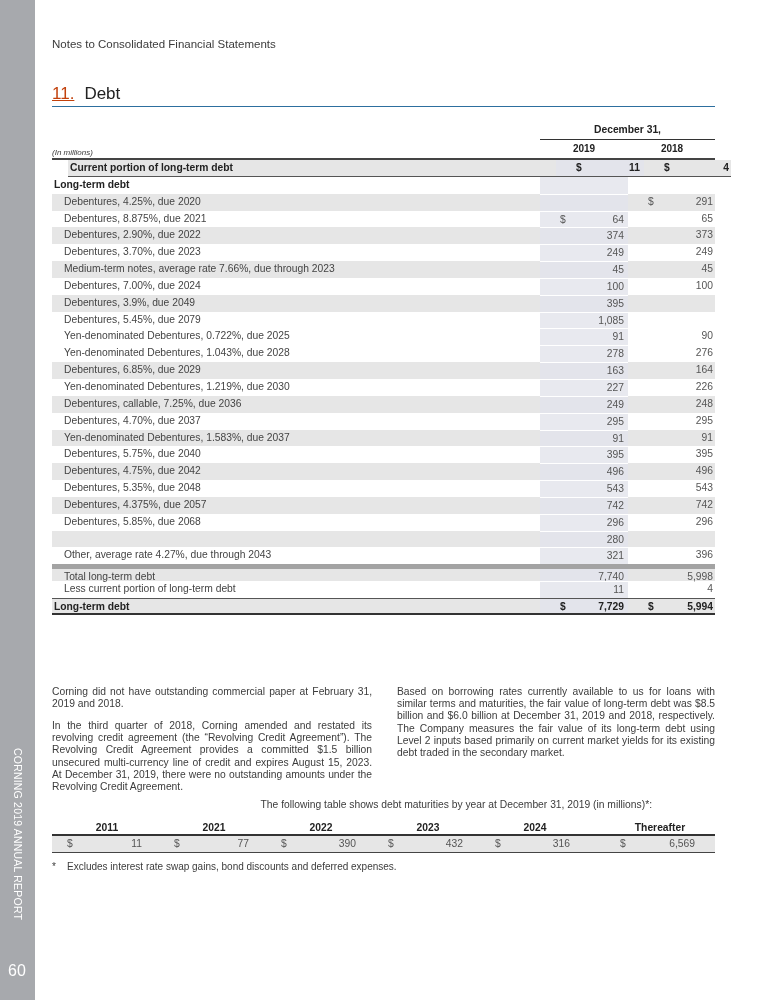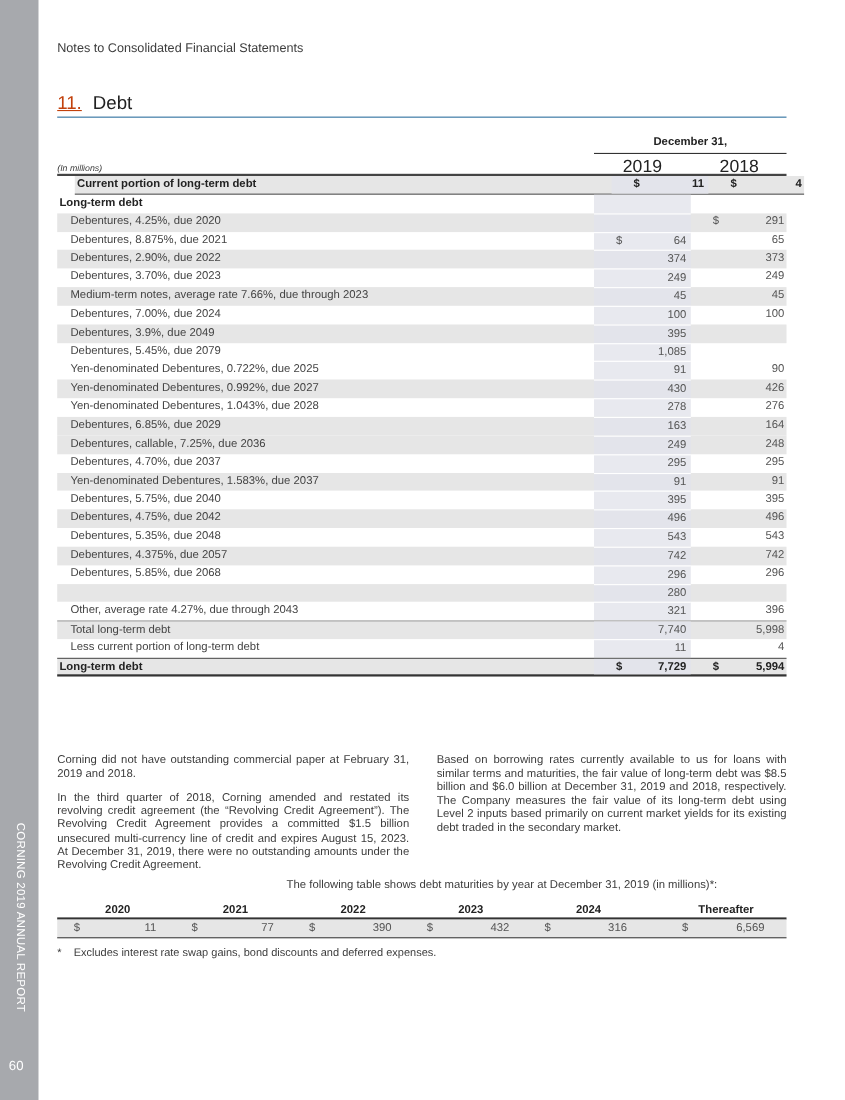--- a/index.html
+++ b/index.html
@@ -5,51 +5,51 @@
   * { box-sizing: border-box; margin: 0; padding: 0; }
   html, body { width: 768px; height: 1000px; background: #ffffff; overflow: hidden; }
   body { position: relative; font-family: "Liberation Sans", "DejaVu Sans", sans-serif; color: #3c3c3c; }
 
   .sidebar { position: absolute; left: 0; top: 0; width: 35px; height: 1000px; background: #a7a9ad; }
   .sidebar-title {
     position: absolute; left: 4px; top: 748px; width: 28px; height: 170px;
     writing-mode: vertical-rl; color: #ffffff; font-size: 10.5px; letter-spacing: 0.2px;
     white-space: nowrap; display: flex; align-items: center; justify-content: flex-start;
   }
-  .page-number { position: absolute; left: 8px; top: 962px; color: #ffffff; font-size: 12px; }
+  .page-number { position: absolute; left: 8px; top: 962px; color: #ffffff; font-size: 16px; }
 
   .running-header { position: absolute; left: 52px; top: 38px; font-size: 11.5px; color: #3c3c3c; }
 
   .section-title { position: absolute; left: 52px; top: 84px; width: 663px; height: 23px; border-bottom: 1.5px solid #2d6f9f; font-size: 17px; }
   .section-num { color: #c2410c; margin-right: 10px; text-decoration: underline; }
   .section-name { color: #222222; }
 
   .debt-table { position: absolute; left: 52px; top: 124px; width: 663px; font-size: 10.3px; }
   .hdr-group { position: absolute; left: 488px; top: 0; width: 175px; text-align: center; font-weight: bold; color: #222; border-bottom: 1.5px solid #333; padding-bottom: 2px; height: 16px; }
   .hdr-row { position: absolute; left: 0; top: 19px; width: 663px; height: 15px; }
   .hdr-label { position: absolute; left: 0; top: 5px; font-style: italic; font-size: 8px; color: #3c3c3c; }
-  .hdr-year { position: absolute; top: 0; width: 88px; text-align: center; font-weight: normal; color: #222; font-size: 16px; }
+  .hdr-year { position: absolute; top: 0; width: 88px; text-align: center; font-weight: bold; color: #222; font-size: 10px; }
   .hdr-year.y2019 { left: 488px; }
   .hdr-year.y2018 { left: 576px; }
 
   .rows { position: absolute; left: 0; top: 34px; width: 663px; border-top: 2px solid #444; }
   .row { position: relative; height: 16.85px; width: 663px; }
   .row.shade { background: #e6e6e6; }
   .row .label { position: absolute; left: 2px; top: 2px; white-space: nowrap; color: #444; }
   .row.indent .label { left: 12px; }
   .row.bold .label { font-weight: bold; color: #222; }
   .row .c2019 { position: absolute; left: 488px; top: 0; width: 88px; height: 100%; background: #e8e9ef; }
   .row.shade .c2019 { background: #e3e4eb; }
   .row.white-gap .c2019 { border-top: 1px solid #ffffff; }
   .row .c2018 { position: absolute; left: 576px; top: 0; width: 87px; height: 100%; }
   .cur { position: absolute; left: 20px; top: 2px; color: #555; }
   .val { position: absolute; right: 4px; top: 2px; color: #555; }
   .c2018 .val { right: 2px; }
   .row.bold .cur, .row.bold .val { color: #222; font-weight: bold; }
-  .row.top-rule { border-top: 1px solid #a3a3a3; padding-left: 40px; }
+  .row.top-rule { border-top: 5px solid #a3a3a3; padding-left: 40px; }
   .row.bottom-rule { border-bottom: 1px solid #555; margin-left: 16px; }
   .row.final { border-top: 1px solid #555; border-bottom: 2px solid #333; }
 
   .para { position: absolute; font-size: 10.3px; line-height: 12.2px; color: #3c3c3c; text-align: justify; }
   .para-1 { left: 52px; top: 686px; width: 320px; }
   .para-2 { left: 52px; top: 720px; width: 320px; }
   .para-3 { left: 397px; top: 686px; width: 318px; }
   .para-4 { left: 52px; top: 799px; width: 600px; text-align: right; }
 
   .mat-table { position: absolute; left: 52px; top: 822px; width: 663px; font-size: 10.3px; }
@@ -177,45 +177,45 @@
       </div>
     <div class="row indent white-gap">
         <span class="label">Yen-denominated Debentures, 0.722%, due 2025</span>
         <div class="c2019">
           <span class="val">91</span>
         </div>
         <div class="c2018">
           <span class="val">90</span>
         </div>
       </div>
-    <div class="row shade indent white-gap">
-        <span class="label">Yen-denominated Debentures, 0.992%, due 2027</span>
-        <div class="c2019">
-          <span class="val">430</span>
-        </div>
-        <div class="c2018">
-          <span class="val">426</span>
-        </div>
-      </div>
     <div class="row indent white-gap">
         <span class="label">Yen-denominated Debentures, 1.043%, due 2028</span>
         <div class="c2019">
           <span class="val">278</span>
         </div>
         <div class="c2018">
           <span class="val">276</span>
         </div>
       </div>
     <div class="row shade indent white-gap">
         <span class="label">Debentures, 6.85%, due 2029</span>
         <div class="c2019">
           <span class="val">163</span>
         </div>
         <div class="c2018">
           <span class="val">164</span>
+        </div>
+      </div>
+    <div class="row indent white-gap">
+        <span class="label">Yen-denominated Debentures, 1.219%, due 2030</span>
+        <div class="c2019">
+          <span class="val">227</span>
+        </div>
+        <div class="c2018">
+          <span class="val">226</span>
         </div>
       </div>
     <div class="row shade indent white-gap">
         <span class="label">Debentures, callable, 7.25%, due 2036</span>
         <div class="c2019">
           <span class="val">249</span>
         </div>
         <div class="c2018">
           <span class="val">248</span>
         </div>
@@ -332,21 +332,21 @@
   </div>
 </div>
 
 <p class="para para-1">Corning did not have outstanding commercial paper at February 31, 2019 and 2018.</p>
 <p class="para para-2">In the third quarter of 2018, Corning amended and restated its revolving credit agreement (the “Revolving Credit Agreement”). The Revolving Credit Agreement provides a committed $1.5 billion unsecured multi-currency line of credit and expires August 15, 2023. At December 31, 2019, there were no outstanding amounts under the Revolving Credit Agreement.</p>
 <p class="para para-3">Based on borrowing rates currently available to us for loans with similar terms and maturities, the fair value of long-term debt was $8.5 billion and $6.0 billion at December 31, 2019 and 2018, respectively. The Company measures the fair value of its long-term debt using Level 2 inputs based primarily on current market yields for its existing debt traded in the secondary market.</p>
 <p class="para para-4">The following table shows debt maturities by year at December 31, 2019 (in millions)*:</p>
 
 <div class="mat-table">
   <div class="mat-headers">
-    <span class="mat-head" style="left:0px">2020</span>
+    <span class="mat-head" style="left:0px">2011</span>
     <span class="mat-head" style="left:107px">2021</span>
     <span class="mat-head" style="left:214px">2022</span>
     <span class="mat-head" style="left:321px">2023</span>
     <span class="mat-head" style="left:428px">2024</span>
     <span class="mat-head" style="left:553px">Thereafter</span>
   </div>
   <div class="mat-values">
     <div class="mat-cell" style="left:0px">
         <span class="cur">$</span>
         <span class="val">11</span>

